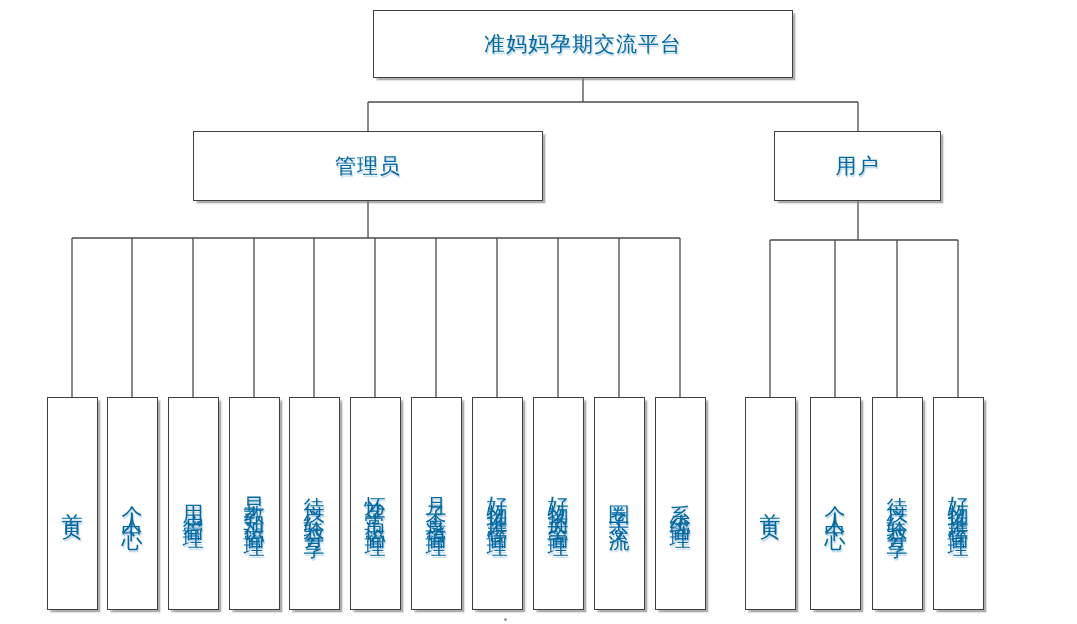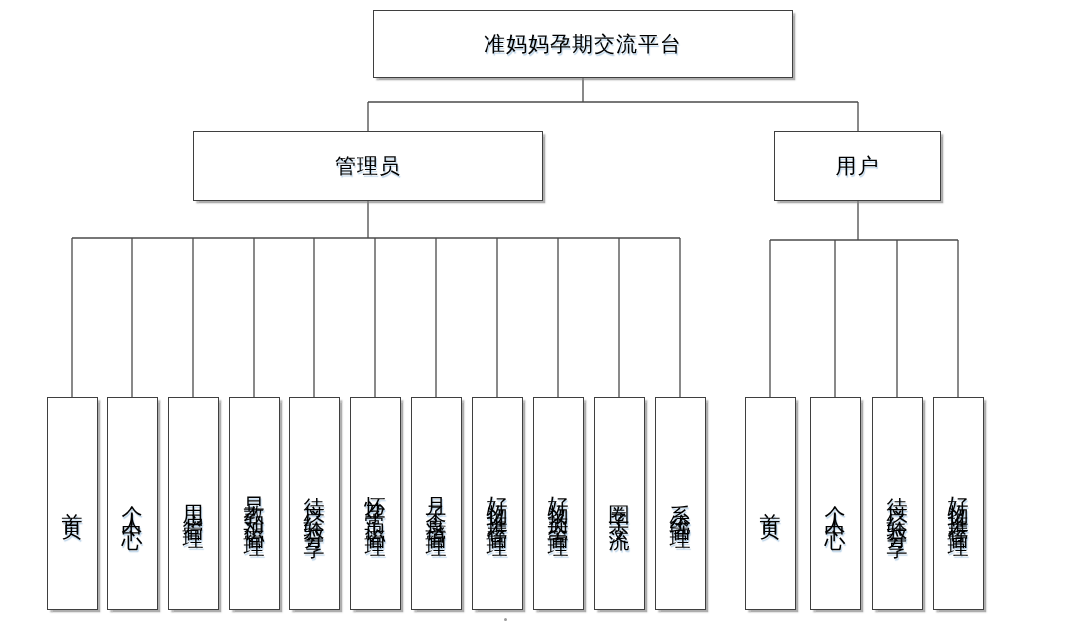--- a/index.html
+++ b/index.html
@@ -10,21 +10,21 @@
     font-family:"Liberation Sans","DejaVu Sans",sans-serif;
     overflow:hidden;
   }
   #wires{position:absolute;left:0;top:0;width:1077px;height:624px;}
   .node{
     position:absolute;
     background:#ffffff;
     border:1.5px solid #3f3f3f;
     box-shadow:2.5px 2.5px 1.5px rgba(130,130,130,0.65);
     display:flex;align-items:center;justify-content:center;
-    color:#000000;
+    color:#0369a1;
     box-sizing:border-box;
   }
   .h-node{
     font-size:21px;
     letter-spacing:1px;
     text-shadow:1px 2px 1px rgba(176,204,229,0.85);
   }
   .v-node{
     top:397px;height:213px;width:51px;
     writing-mode:vertical-rl;

